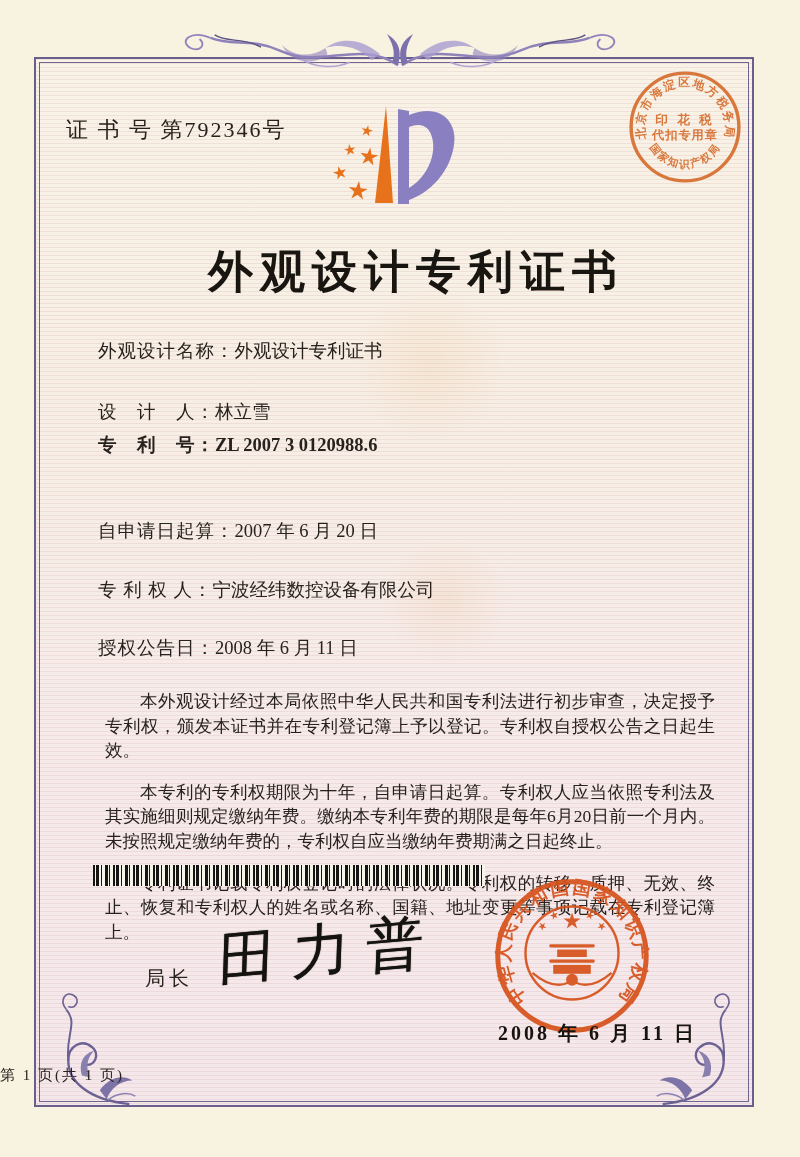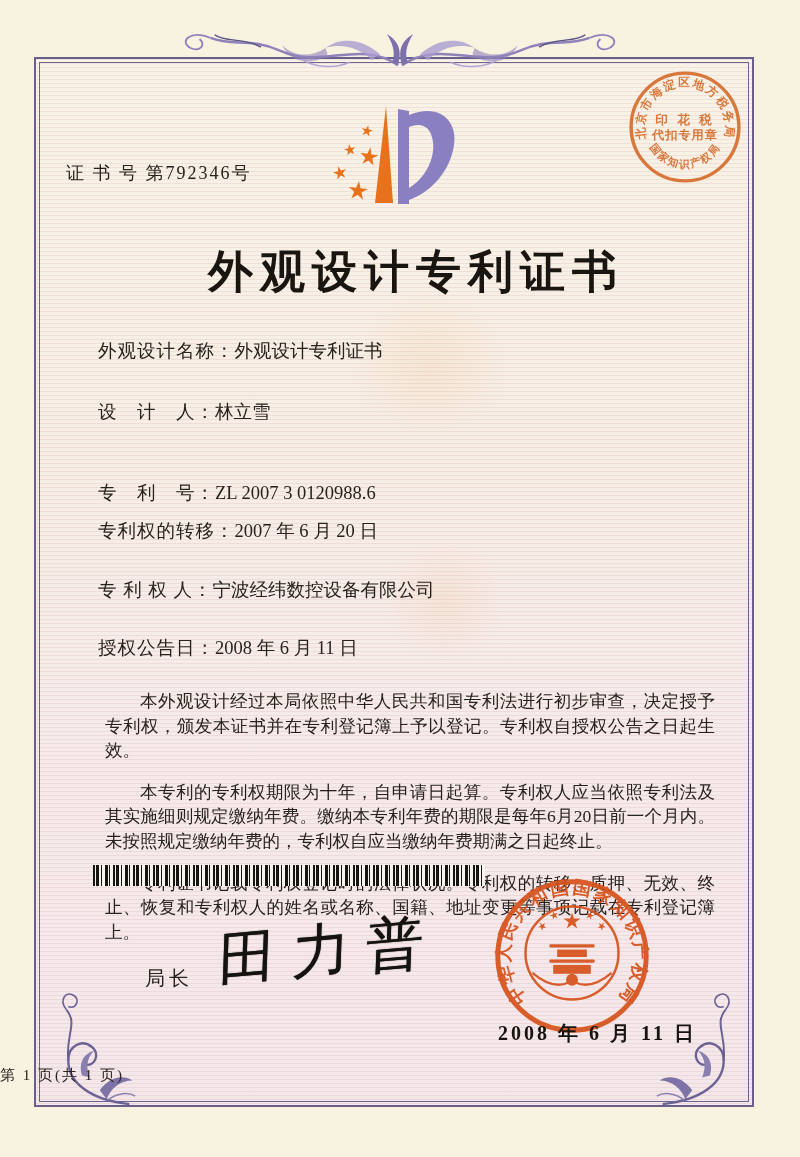--- a/index.html
+++ b/index.html
@@ -14,30 +14,30 @@
       linear-gradient(180deg,#f8f3e6 0%,#f7efe4 30%,#f6ece8 55%,#f5e9ea 80%,#f4e7ea 100%);}
   .frame-inner{position:absolute;left:3px;top:3px;right:3px;bottom:3px;border:1px solid #6d6490;}
 
   .bleed{position:absolute;border-radius:50%;background:radial-gradient(circle,rgba(224,150,60,.10) 0%,rgba(224,150,60,0) 70%);z-index:2;}
 
   .top-ornament{position:absolute;left:118px;top:6px;width:564px;height:72px;z-index:2;}
   .corner-flourish{position:absolute;width:100px;height:128px;z-index:2;}
   .corner-bl{left:38px;top:980px;}
   .corner-br{left:654px;top:980px;transform:scaleX(-1);}
 
-  .cert-no{position:absolute;left:66px;top:115px;z-index:3;font-size:18px;letter-spacing:2px;color:#27221d;margin-top:46px;}
+  .cert-no{position:absolute;left:66px;top:115px;z-index:3;font-size:22px;letter-spacing:2px;color:#27221d;}
 
   .logo{position:absolute;left:328px;top:100px;width:134px;height:116px;z-index:3;}
 
   .title{position:absolute;left:0;top:226px;width:100%;margin:16px;z-index:3;text-align:center;
     font-size:45px;font-weight:700;letter-spacing:7px;color:#191511;}
 
   .field-row{position:absolute;left:98px;z-index:3;font-size:18.5px;color:#27221d;white-space:nowrap;}
   .flabel{letter-spacing:1px;}
-  .row-0{top:338px;} .row-1{top:399px;} .row-2{top:480px;} .row-3{top:518px;} .row-4{top:577px;} .row-5{top:635px;}
+  .row-0{top:338px;} .row-1{top:399px;} .row-2{top:432px;font-weight:bold;} .row-3{top:518px;} .row-4{top:577px;} .row-5{top:635px;}
 
   .body-text{position:absolute;left:88px;top:672px;width:644px;z-index:3;color:#27221d;}
   .body-text p{margin:17px;font-size:17.5px;line-height:24.6px;text-align:justify;text-indent:2em;}
 
   .barcode{position:absolute;left:93px;top:865px;width:392px;height:21px;z-index:3;
     background:repeating-linear-gradient(90deg,
       #171513 0 2px,#f7f4ec 2px 3px,#171513 3px 6px,#f7f4ec 6px 8px,
       #171513 8px 9px,#f7f4ec 9px 12px,#171513 12px 15px,#f7f4ec 15px 16px,
       #171513 16px 17px,#f7f4ec 17px 20px);}
 
@@ -121,21 +121,21 @@
   <div class="field-row row-0">
     <span class="flabel">外观设计名称：</span><span class="fvalue">外观设计专利证书</span>
   </div>
   <div class="field-row row-1">
     <span class="flabel">设　计　人：</span><span class="fvalue">林立雪</span>
   </div>
   <div class="field-row row-2">
     <span class="flabel">专　利　号：</span><span class="fvalue">ZL 2007 3 0120988.6</span>
   </div>
   <div class="field-row row-3">
-    <span class="flabel">专利权的转移：</span><span class="fvalue">2007 年 6 月 20 日</span>
+    <span class="flabel">自申请日起算：</span><span class="fvalue">2007 年 6 月 20 日</span>
   </div>
   <div class="field-row row-4">
     <span class="flabel">专 利 权 人：</span><span class="fvalue">宁波经纬数控设备有限公司</span>
   </div>
   <div class="field-row row-5">
     <span class="flabel">授权公告日：</span><span class="fvalue">2008 年 6 月 11 日</span>
   </div>
 
   <div class="body-text">
     <p>本外观设计经过本局依照中华人民共和国专利法进行初步审查，决定授予专利权，颁发本证书并在专利登记簿上予以登记。专利权自授权公告之日起生效。</p>

